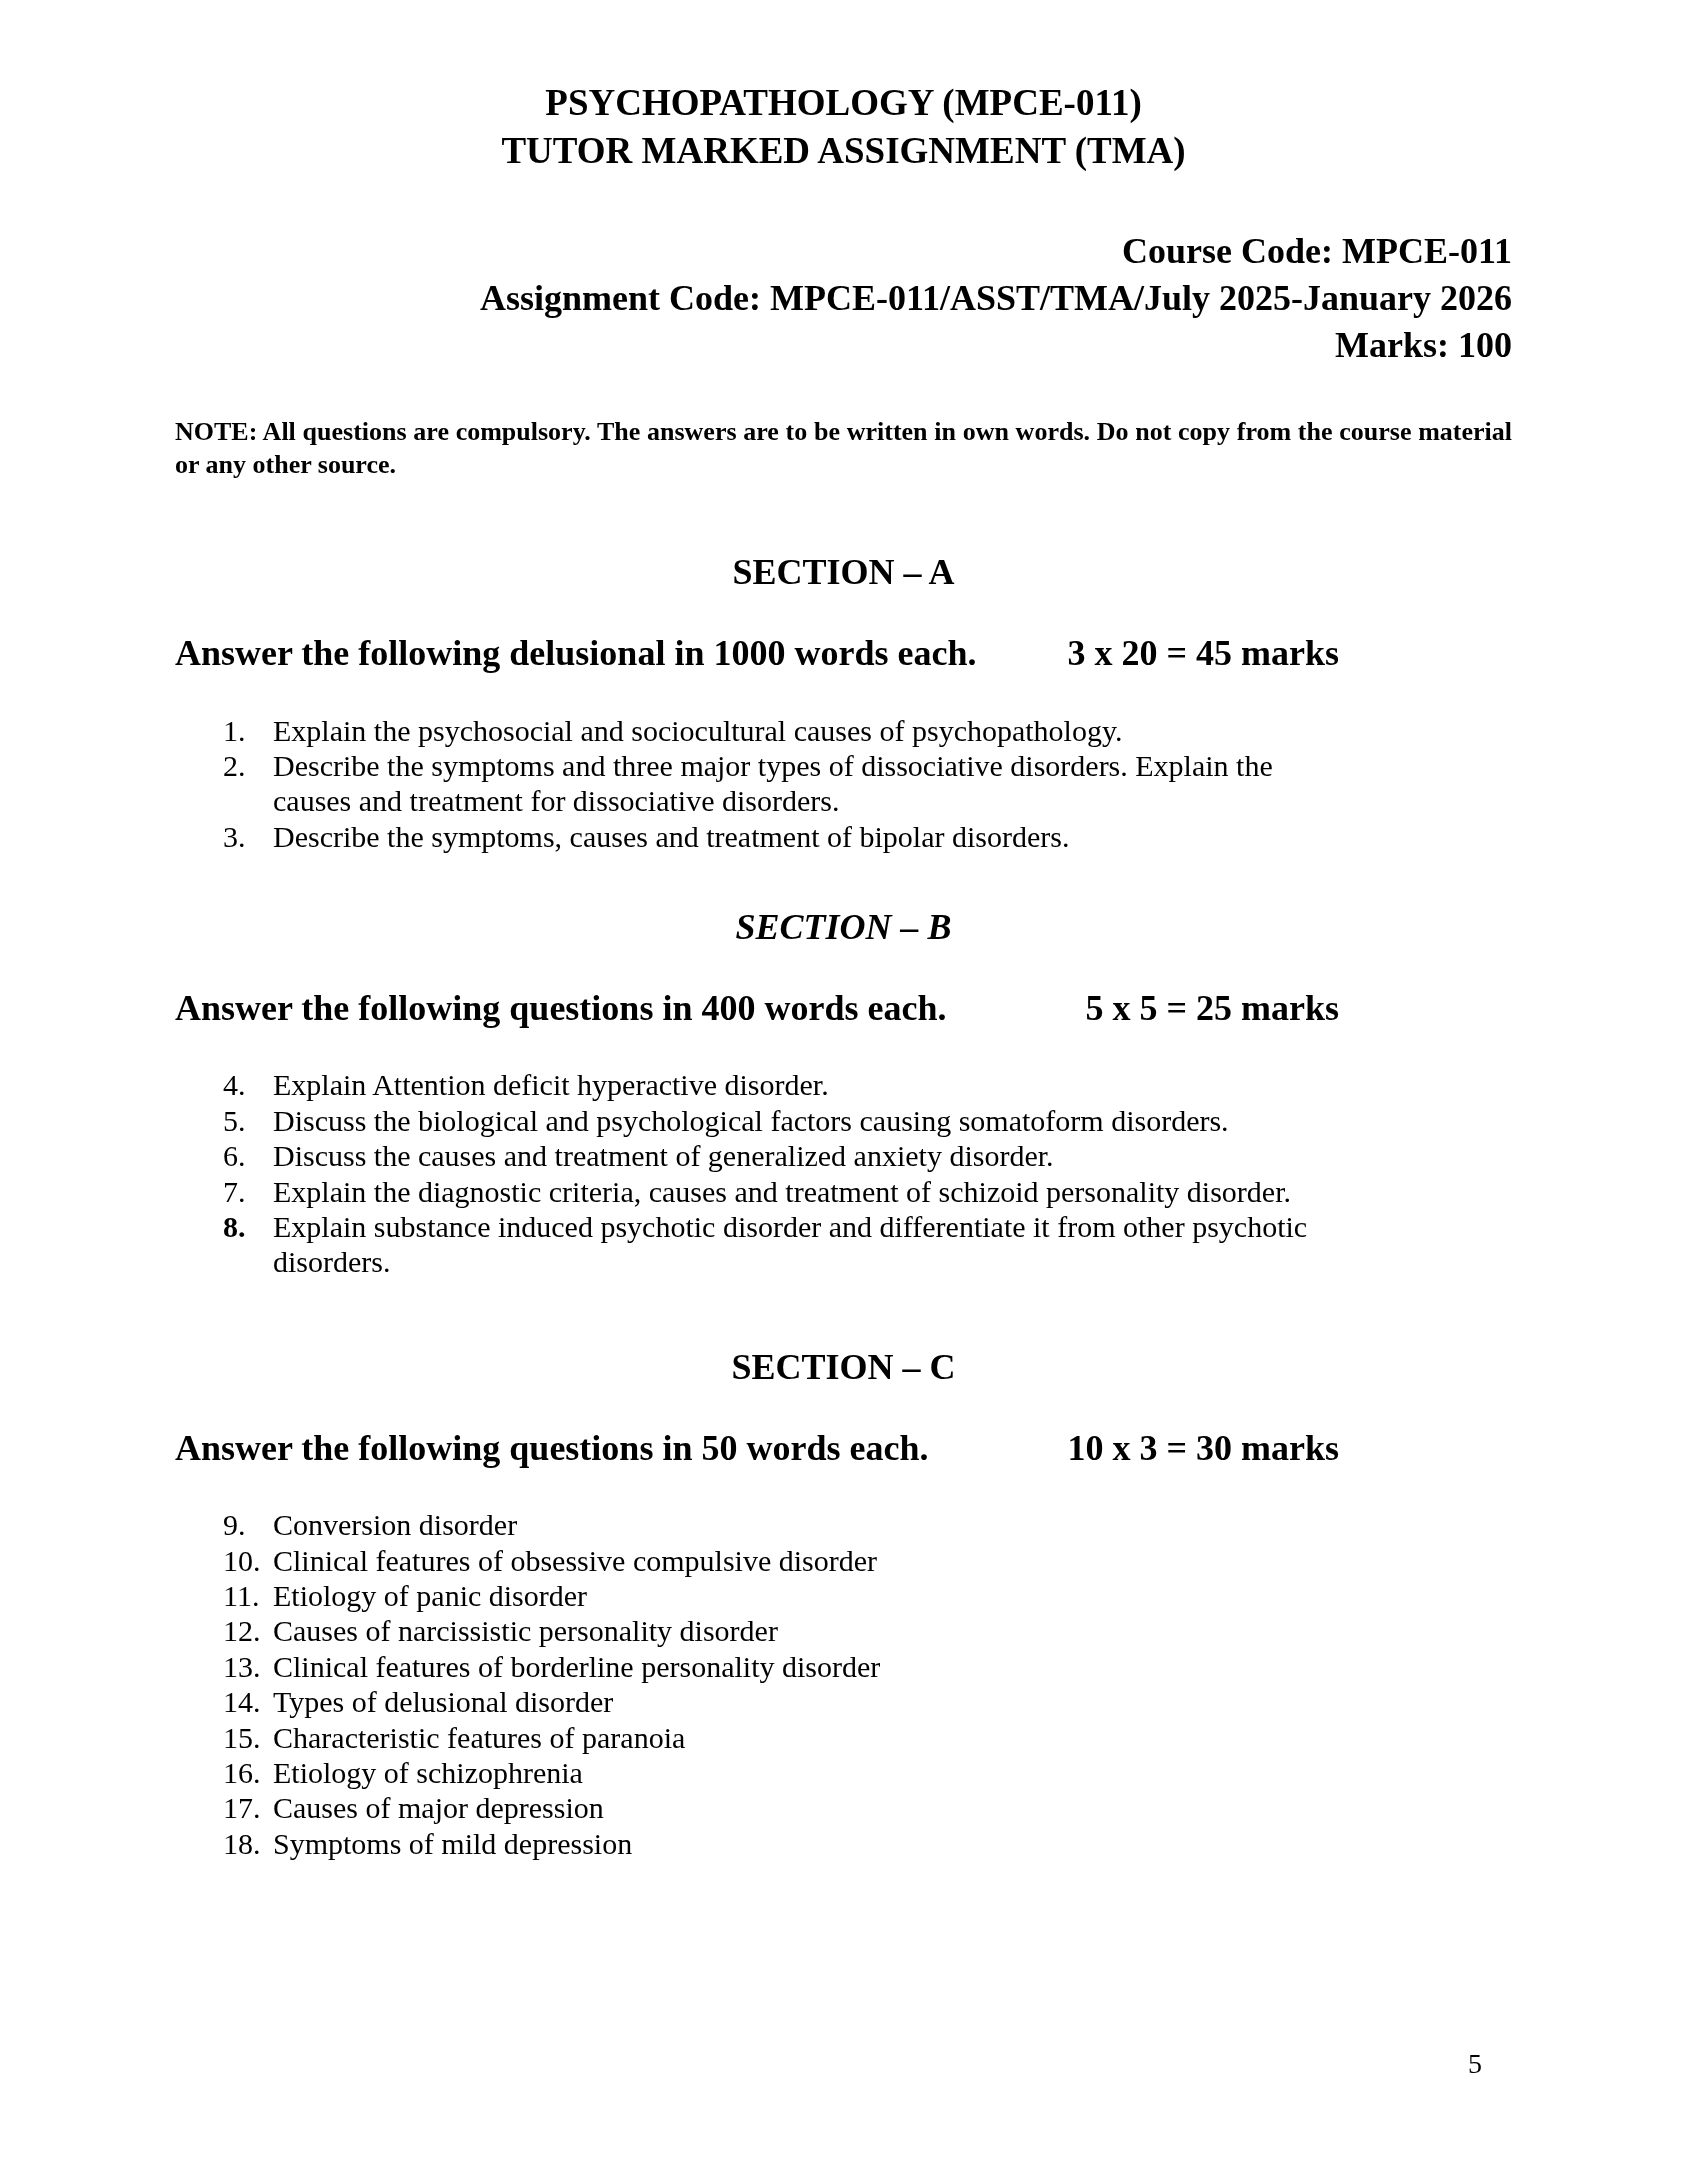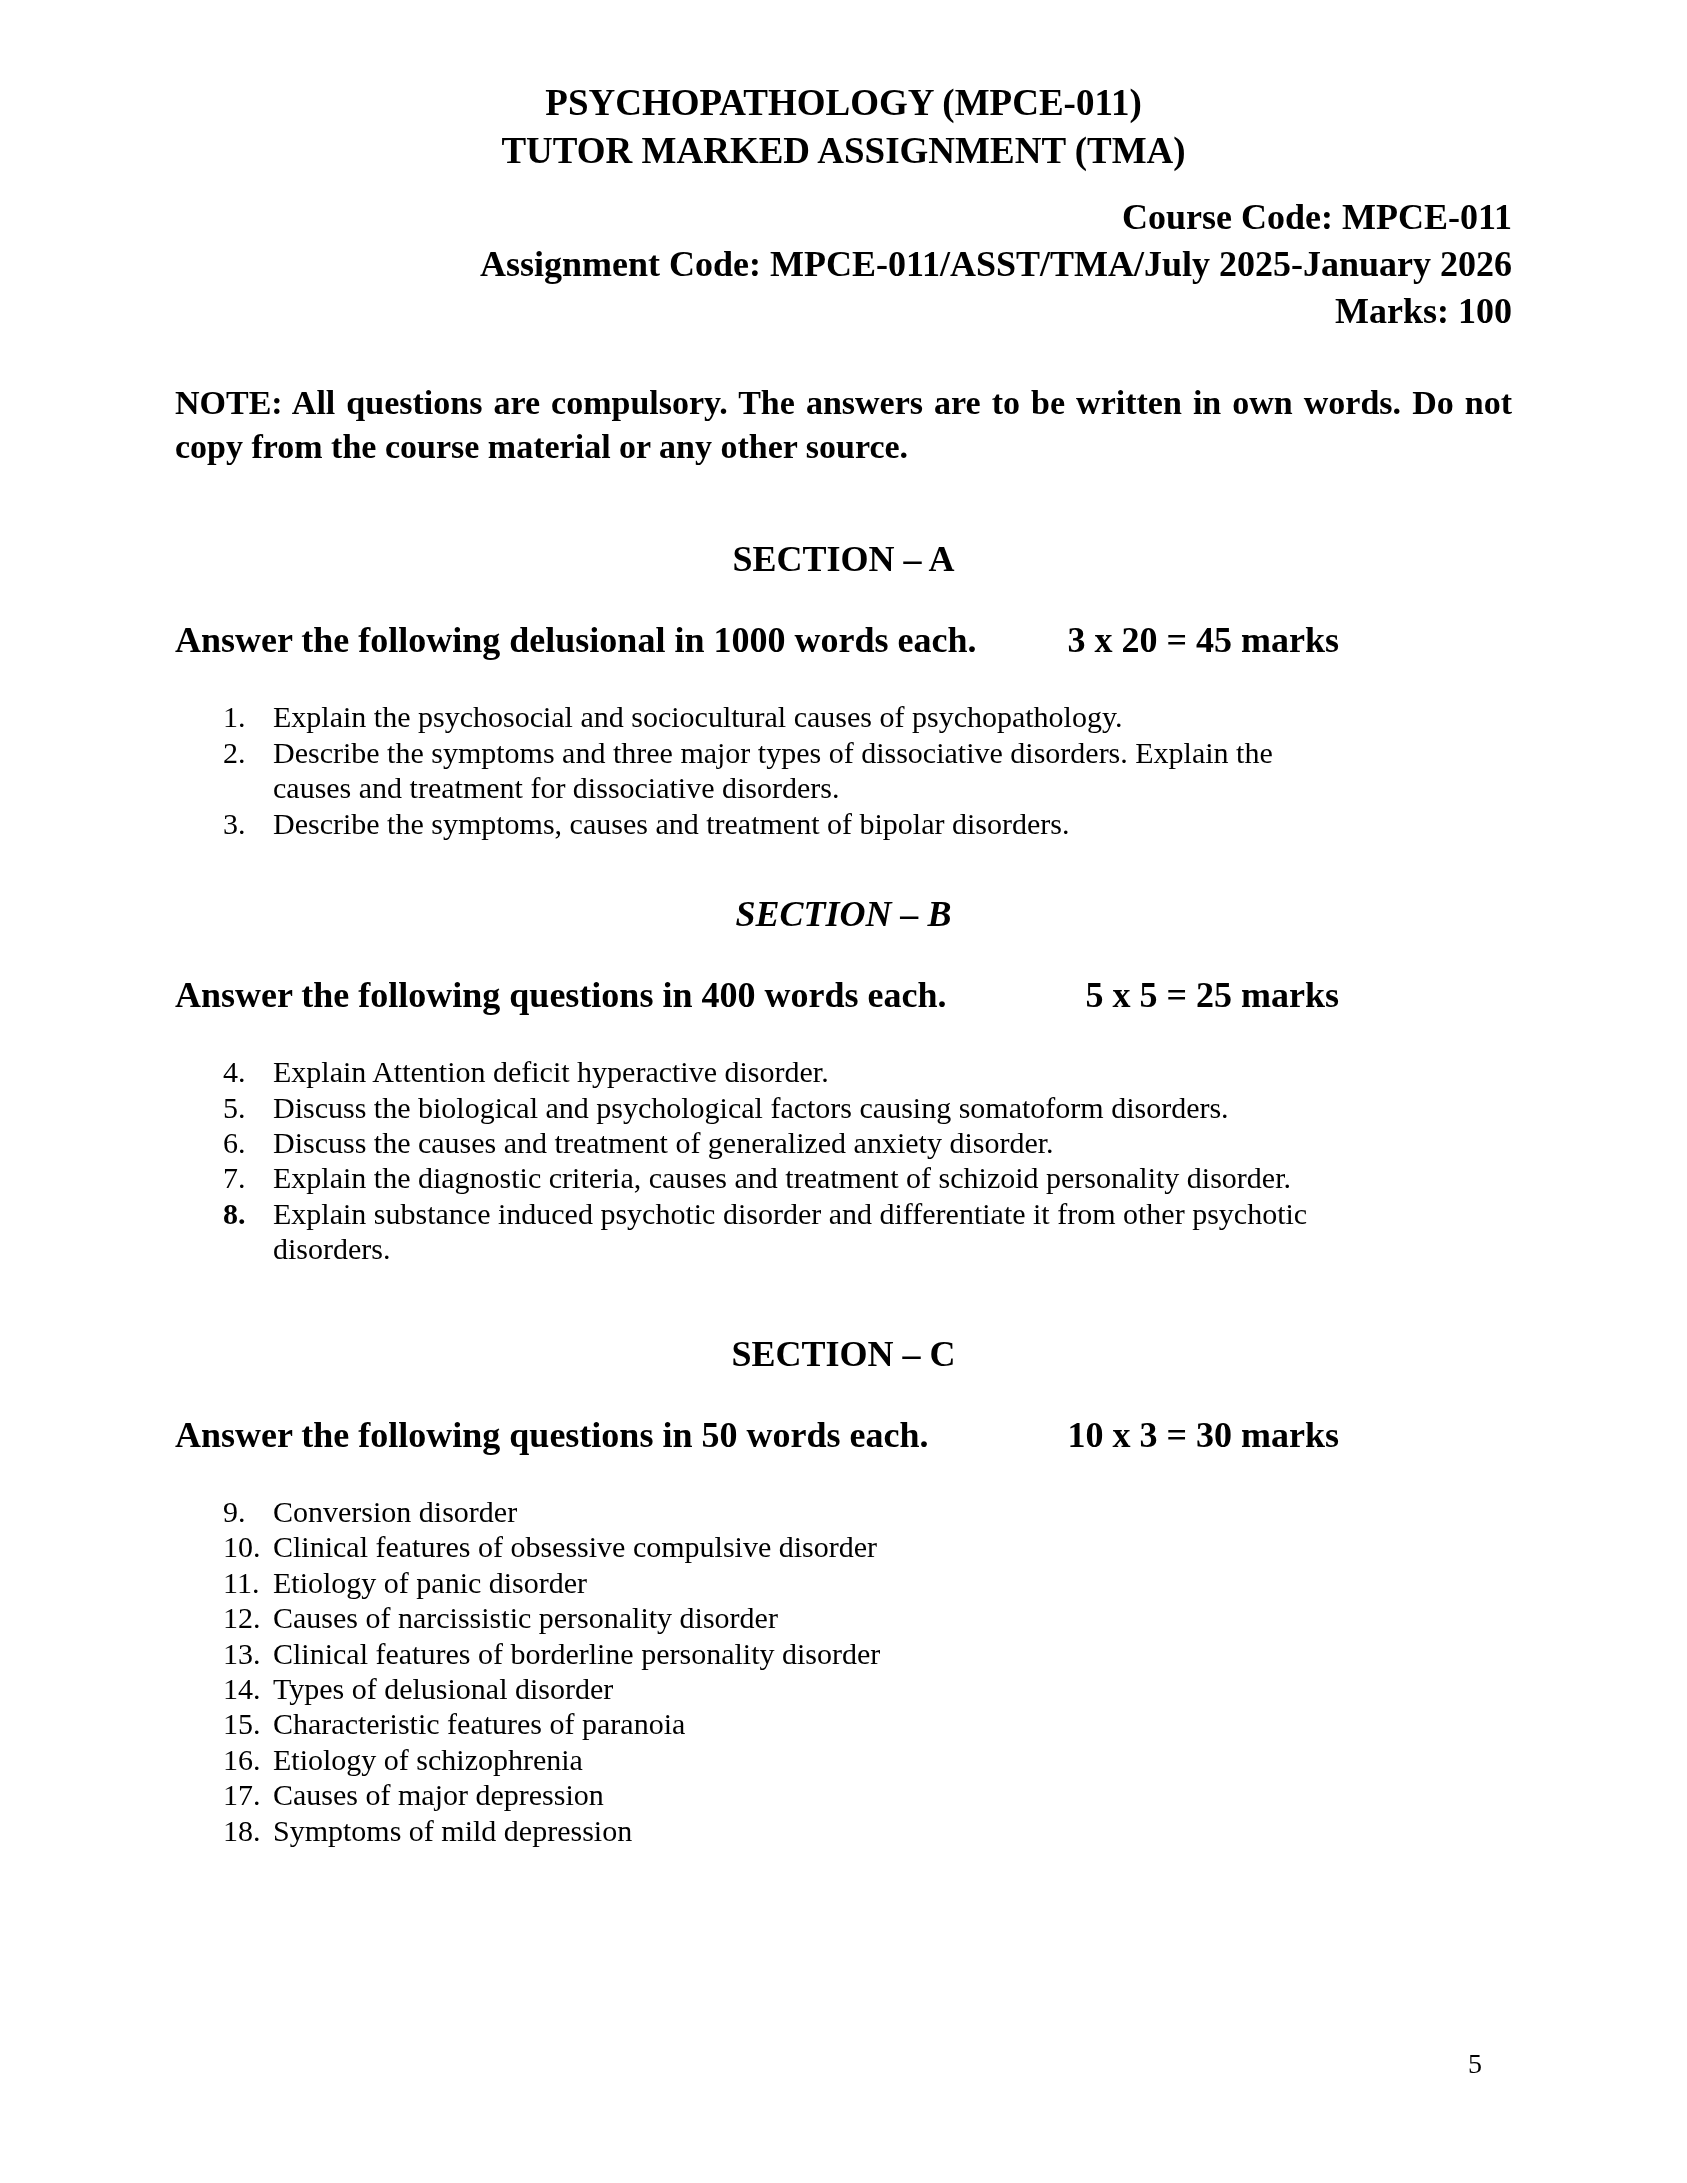--- a/index.html
+++ b/index.html
@@ -25,32 +25,32 @@
   
   .title-block {
     text-align: center;
     font-weight: bold;
     font-size: 37px;
     line-height: 1.3;
   }
 
   
   .meta-block {
-    margin-top: 19px;
+    margin-top: 53px;
     text-align: right;
     font-weight: bold;
     font-size: 36px;
     line-height: 1.3;
   }
 
   
   .note {
     margin: 46px 0 0 0;
     font-weight: bold;
-    font-size: 34px;
+    font-size: 26px;
     line-height: 1.3;
     text-align: justify;
   }
 
   
   .qsection { margin: 0; }
   .section-heading {
     margin: 66px 0 0 0;
     text-align: center;
     font-weight: bold;

